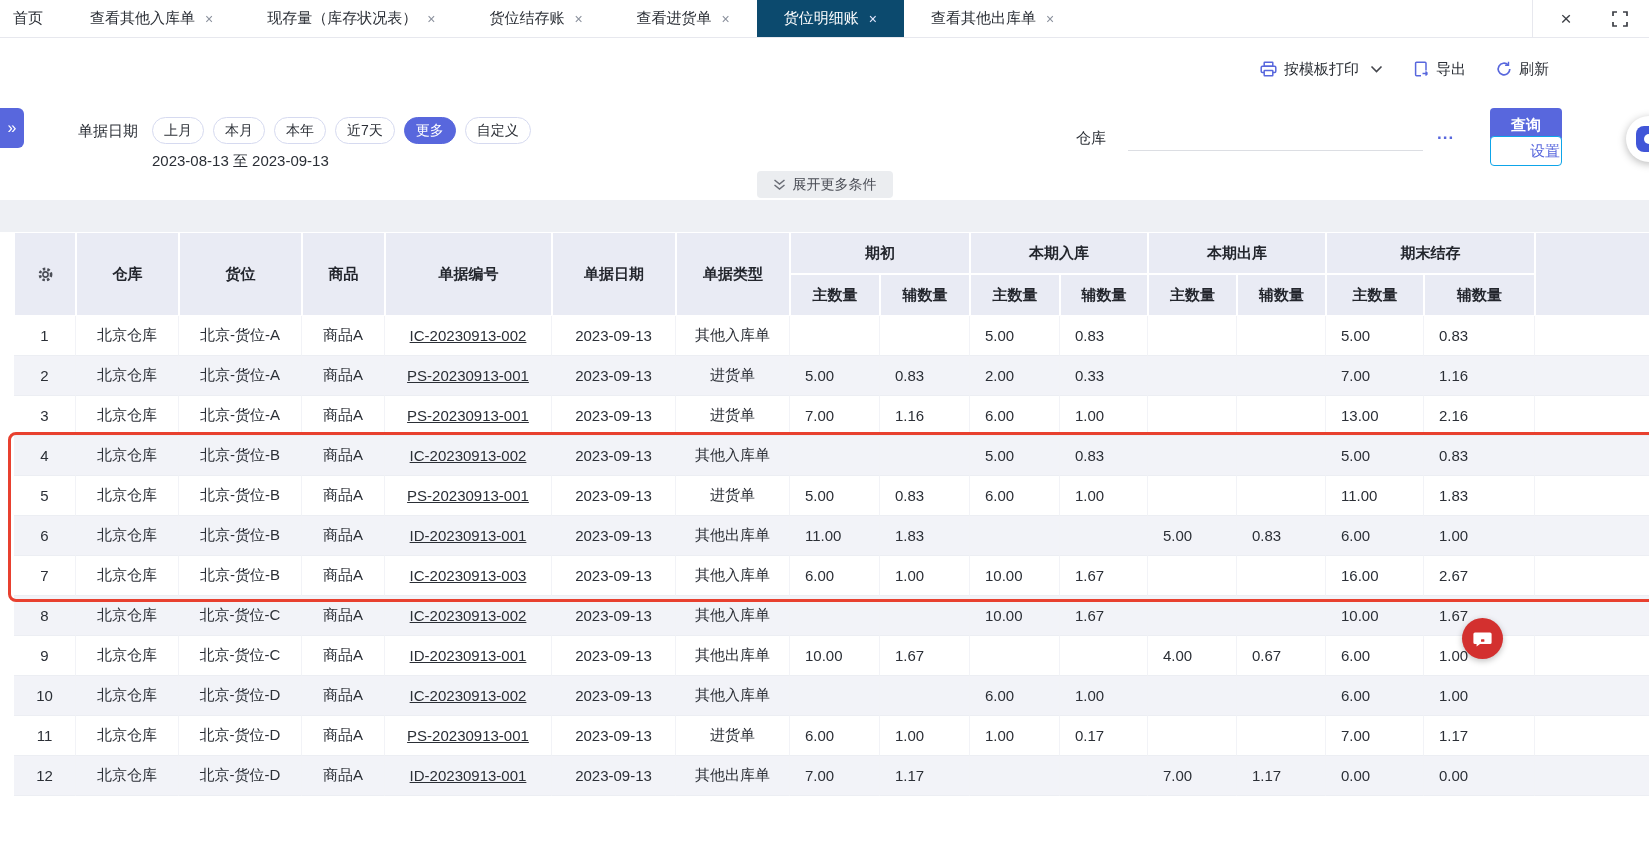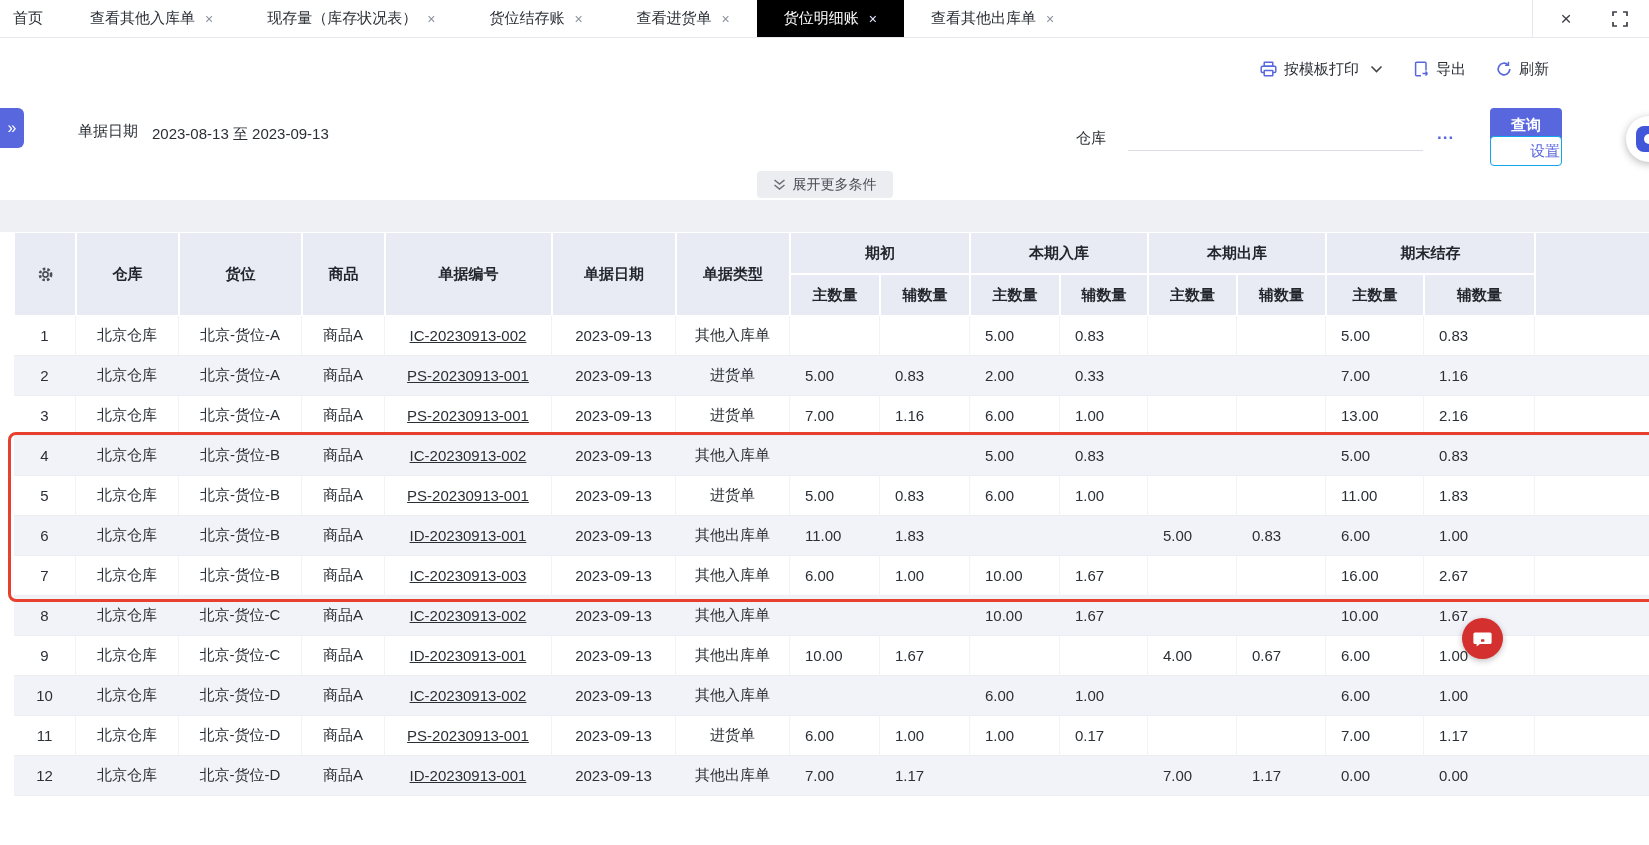--- a/index.html
+++ b/index.html
@@ -7,21 +7,21 @@
     font-family:"Liberation Sans","DejaVu Sans",sans-serif; color:#2b2f36; }
   .app { position:relative; width:1649px; height:845px; }
 
   
   .tabbar { display:flex; align-items:stretch; height:38px; background:#fff;
     border-bottom:1px solid #e7e8ee; }
   #tabs { display:flex; align-items:stretch; }
   .tab { display:flex; align-items:center; padding:0 27px; font-size:15px;
     color:#2b2f36; cursor:pointer; white-space:nowrap; }
   .tab:first-child { padding-left:13px; padding-right:20px; }
-  .tab.active { background:#000000; color:#fff; }
+  .tab.active { background:#0c4a6e; color:#fff; }
   .tab .tx { margin-left:10px; font-size:14px; color:#8a909c; }
   .tab.active .tx { color:#e6e9ff; }
   .tabbar-right { margin-left:auto; display:flex; align-items:center;
     border-left:1px solid #e7e8ee; padding:0 14px 0 18px; gap:24px; }
   .tb-ic { width:30px; height:30px; display:flex; align-items:center;
     justify-content:center; font-size:19px; color:#3c3f45; cursor:pointer; }
 
   
   .titlebar { display:flex; align-items:center; height:62px; padding:0 100px 0 11px; }
   .page-title { font-size:21px; font-weight:500; color:#30333a; }
@@ -179,20 +179,28 @@
       </div>
     </div>
   </div>
 
   <div class="filters">
     <button class="expand-btn">»</button>
 
     <div class="f-date">
       <span class="f-label">单据日期</span>
       <div>
+        <div class="chips" id="chips">
+            <span class="chip">上月</span>
+            <span class="chip">本月</span>
+            <span class="chip">本年</span>
+            <span class="chip">近7天</span>
+            <span class="chip sel">更多</span>
+            <span class="chip">自定义</span>
+          </div>
         <div class="date-range">2023-08-13 至 2023-09-13</div>
       </div>
     </div>
 
 
     <div class="f-field f-wh">
       <span class="f-label">仓库</span>
       <div class="input-line"></div>
       <span class="dots">...</span>
     </div>

